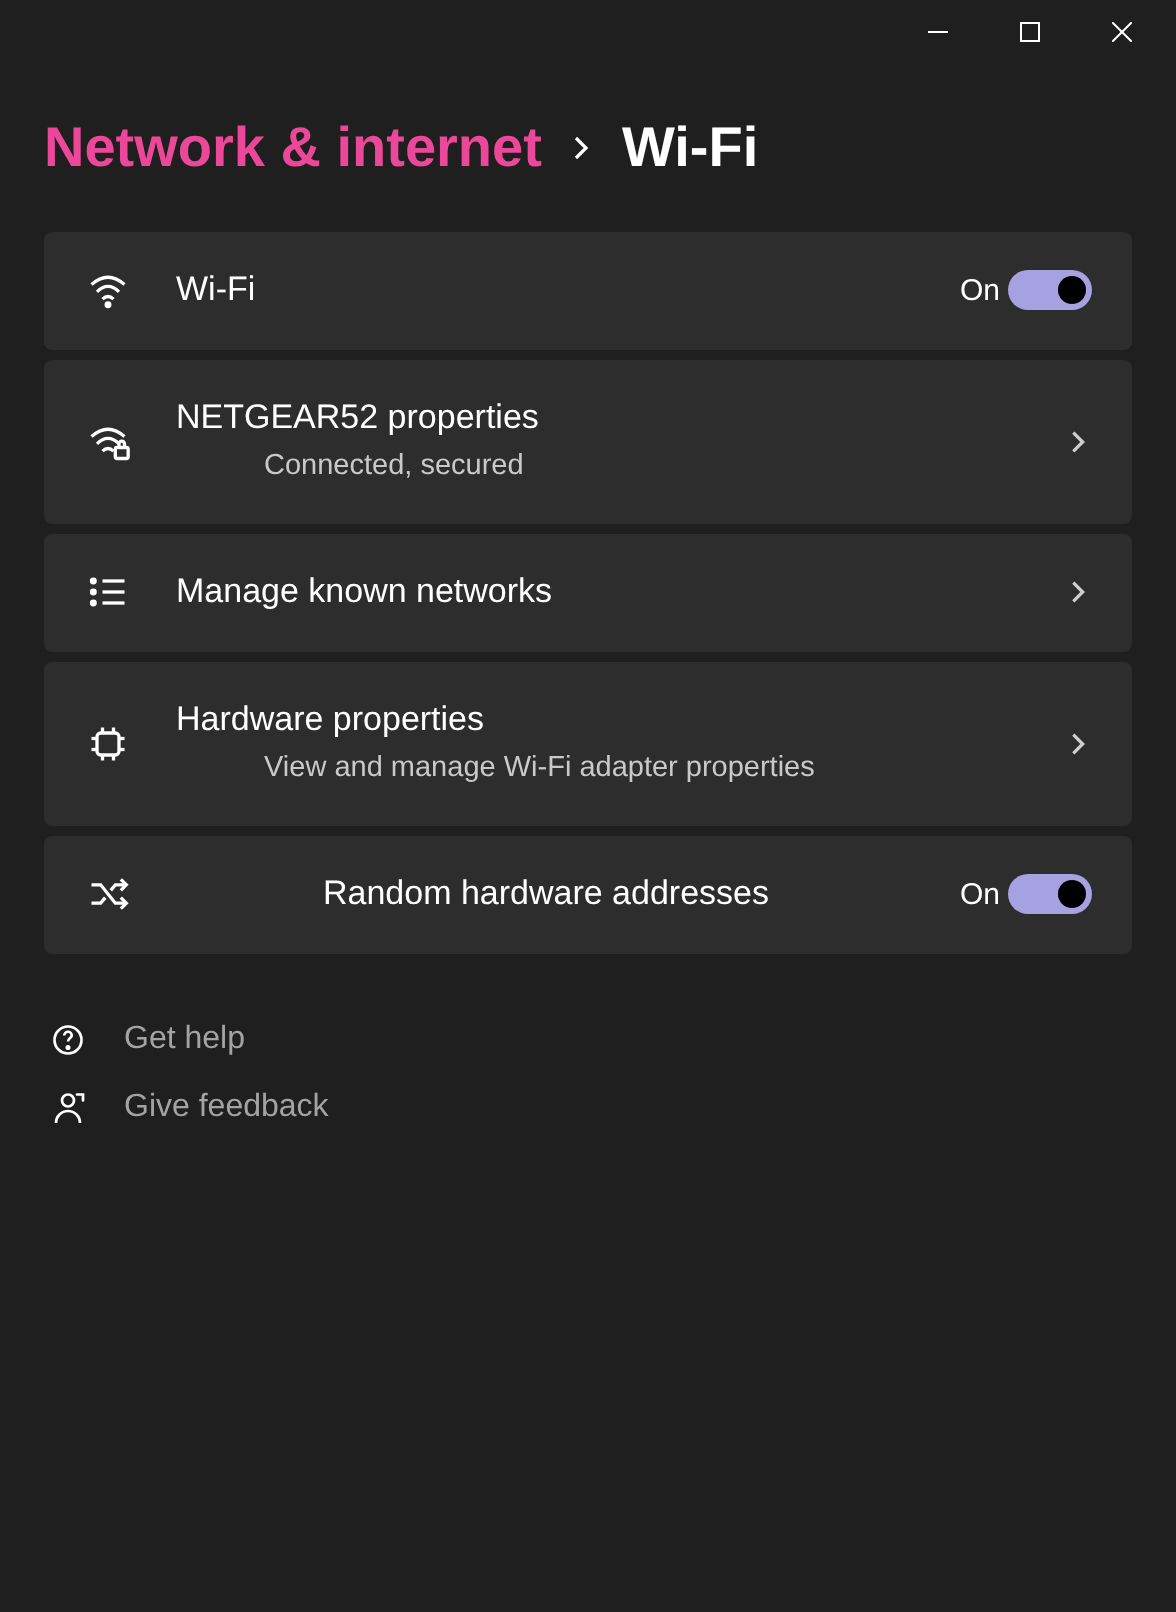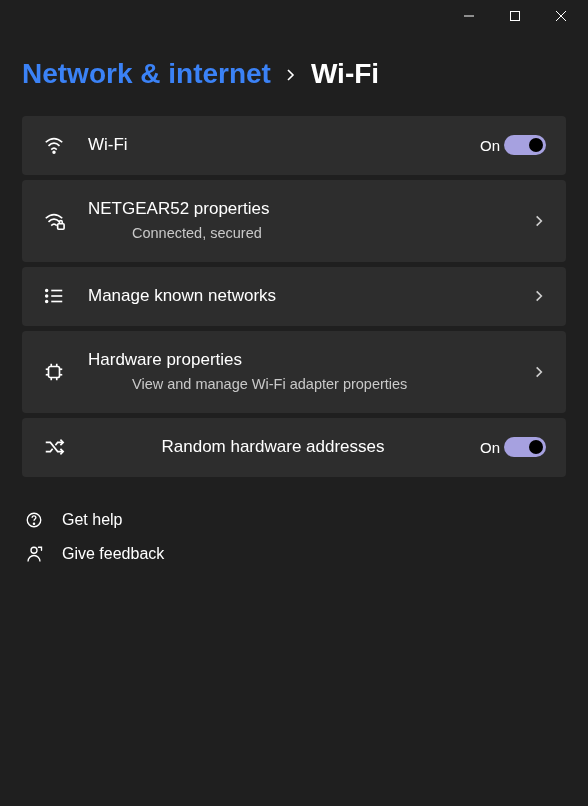--- a/index.html
+++ b/index.html
@@ -34,21 +34,21 @@
     .breadcrumb {
       display: flex;
       align-items: center;
       gap: 14px;
       margin-bottom: 26px;
       padding-top: 14px;
     }
     .breadcrumb-parent {
       font-size: 28px;
       font-weight: 600;
-      color: #3b82f6;
+      color: #ec4899;
       cursor: pointer;
     }
     .breadcrumb-sep {
       font-size: 20px;
       color: #ffffff;
     }
     .breadcrumb-current {
       font-size: 28px;
       font-weight: 600;
       color: #ffffff;
@@ -126,21 +126,21 @@
       display: flex;
       align-items: center;
       gap: 18px;
       margin-bottom: 16px;
       cursor: pointer;
     }
     .help-link .icon { width: 20px; display:flex; justify-content:center;}
     .help-link .icon svg { stroke: #ffffff; }
     .help-link .label {
       font-size: 16px;
-      color: #ffffff;
+      color: #a3a3a3;
     }
   </style>
 </head>
 <body>
 
 <div class="titlebar">
   <div class="titlebar-btn">
     <svg viewBox="0 0 10 10">
         <line x1="0" y1="5" x2="10" y2="5" stroke="#fff" stroke-width="1"></line>
       </svg>

